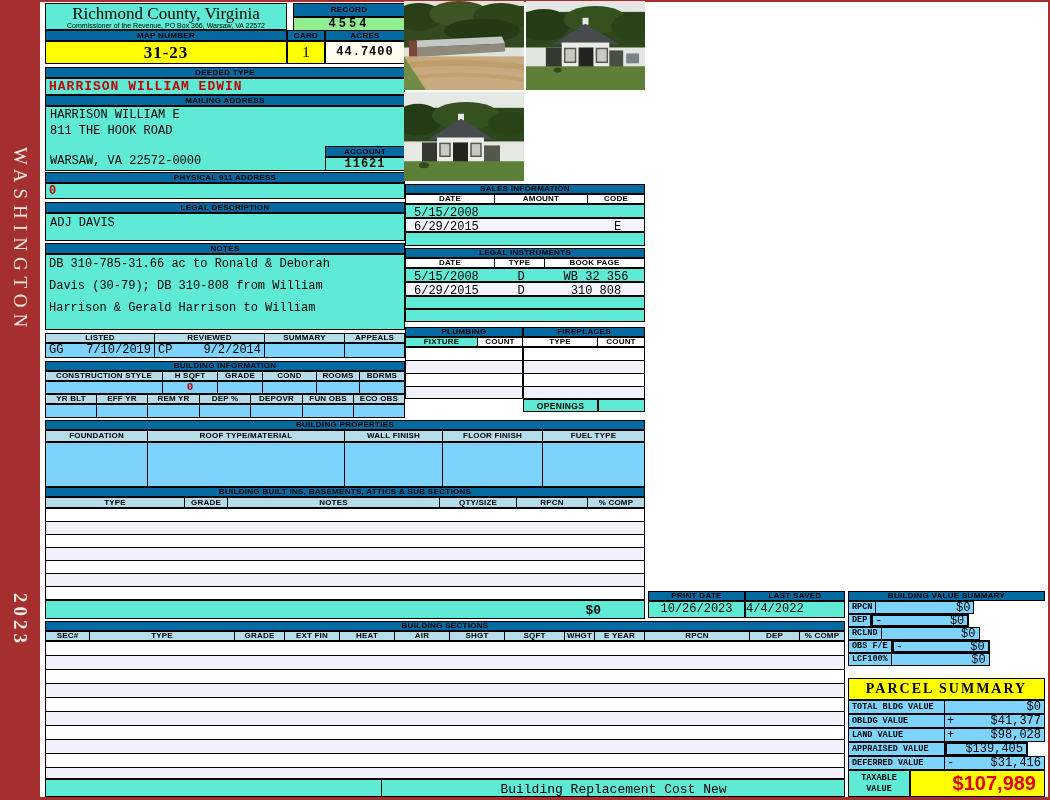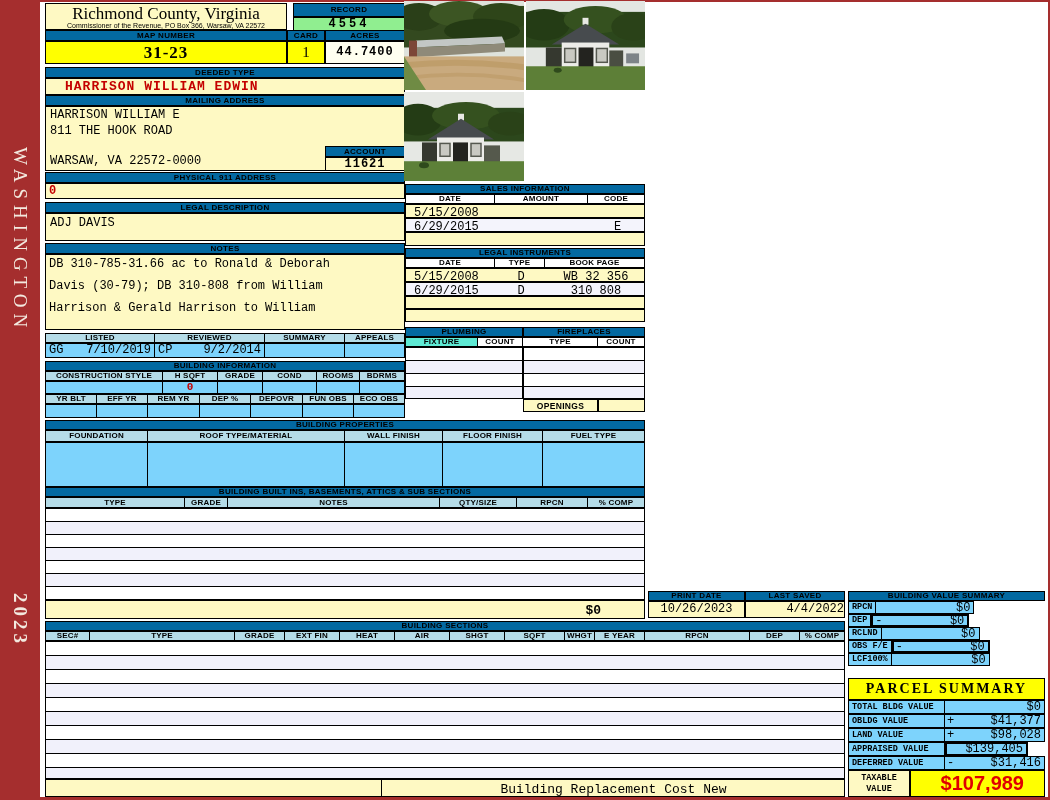--- a/index.html
+++ b/index.html
@@ -1,21 +1,21 @@
 <!DOCTYPE html>
 <html><head>
 <meta charset="utf-8">
 <style>
   *{margin:0;padding:0;box-sizing:border-box}
   html,body{width:1050px;height:800px}
   body{position:relative;background:#a52e2e;overflow:hidden;font-family:"Liberation Sans",sans-serif}
   .a{position:absolute}
   .h{background:#0369a1;border:1px solid #000;font:bold 8px/1 "Liberation Sans",sans-serif;
      display:flex;align-items:center;justify-content:center;letter-spacing:.3px;white-space:nowrap}
-  .c{background:#fef9c3;border:1px solid #000}
+  .c{background:#5eead4;border:1px solid #000}
   .m{font-family:"Liberation Mono",monospace}
   .v{font:12px/1.25 "Liberation Mono",monospace}
   .red{color:#c40000}
   .fx{display:flex}
   .hc{flex:none;background:#b5dce8;font:bold 8px/1 "Liberation Sans",sans-serif;display:flex;align-items:center;
       justify-content:center;border:1px solid #000;border-left:0;letter-spacing:.2px;white-space:nowrap;overflow:hidden}
   .hc:first-child{border-left:1px solid #000}
   .ec{flex:none;background:#7dd3fc;border:1px solid #000;border-left:0}
   .ec:first-child{border-left:1px solid #000}
   .st{border:1px solid #000;background:repeating-linear-gradient(#fff 0 12px,#000 12px 13px,#f1f1fb 13px 25px,#000 25px 26px)}
@@ -45,21 +45,21 @@
 <div class="a m" style="left:293px;top:17px;width:112px;height:14px;background:#90ee90;border:1px solid #000;text-align:center;font-size:12px;font-weight:bold;letter-spacing:3px;line-height:12px">4554</div>
 
 <div class="a h" style="left:45px;top:30px;width:242px;height:11px">MAP NUMBER</div>
 <div class="a h" style="left:287px;top:30px;width:38px;height:11px">CARD</div>
 <div class="a h" style="left:325px;top:30px;width:80px;height:11px">ACRES</div>
 <div class="a" style="left:45px;top:41px;width:242px;height:23px;background:#ffff00;border:1px solid #000;text-align:center;font:bold 17px/21px 'Liberation Serif',serif;letter-spacing:1px">31-23</div>
 <div class="a" style="left:287px;top:41px;width:38px;height:23px;background:#ffff00;border:1px solid #000;text-align:center;font:15px/21px 'Liberation Serif',serif">1</div>
 <div class="a m" style="left:325px;top:41px;width:80px;height:23px;background:#fffff0;border:1px solid #000;text-align:center;font-size:12px;font-weight:bold;letter-spacing:1px;line-height:21px">44.7400</div>
 
 <div class="a h" style="left:45px;top:67px;width:360px;height:11px">DEEDED TYPE</div>
-<div class="a c m red" style="left:45px;top:78px;width:360px;height:17px;font-size:13px;font-weight:bold;letter-spacing:1px;line-height:15px;padding-left:19px">HARRISON WILLIAM EDWIN</div>
+<div class="a c m red" style="left:45px;top:78px;width:360px;height:17px;font-size:13px;font-weight:bold;letter-spacing:1px;line-height:15px;padding-left:3px">HARRISON WILLIAM EDWIN</div>
 
 <div class="a h" style="left:45px;top:95px;width:360px;height:11px">MAILING ADDRESS</div>
 <div class="a c" style="left:45px;top:106px;width:360px;height:65px"></div>
 <div class="a v" style="left:50px;top:108px;width:270px">HARRISON WILLIAM E</div>
 <div class="a v" style="left:50px;top:124px;width:270px">811 THE HOOK ROAD</div>
 <div class="a v" style="left:50px;top:154px;width:270px">WARSAW, VA 22572-0000</div>
 <div class="a h" style="left:325px;top:146px;width:80px;height:11px">ACCOUNT</div>
 <div class="a c m" style="left:325px;top:157px;width:80px;height:14px;text-align:center;font-size:12px;font-weight:bold;letter-spacing:1px;line-height:12px">11621</div>
 
 <div class="a h" style="left:45px;top:172px;width:360px;height:11px">PHYSICAL 911 ADDRESS</div>
@@ -262,21 +262,21 @@
   <div class="hc" style="width:47px;background:#fff">COUNT</div>
 </div>
 <div class="a st" style="left:405px;top:347px;width:118px;height:52px"></div>
 <div class="a st" style="left:523px;top:347px;width:122px;height:52px"></div>
 <div class="a c" style="left:523px;top:399px;width:75px;height:13px;font:bold 8.5px/12px 'Liberation Sans',sans-serif;text-align:center;letter-spacing:.3px">OPENINGS</div>
 <div class="a c" style="left:598px;top:399px;width:47px;height:13px"></div>
 
 <div class="a h" style="left:648px;top:591px;width:97px;height:10px">PRINT DATE</div>
 <div class="a h" style="left:745px;top:591px;width:100px;height:10px">LAST SAVED</div>
 <div class="a c v" style="left:648px;top:601px;width:97px;height:17px;text-align:center;line-height:15px">10/26/2023</div>
-<div class="a c v" style="left:745px;top:601px;width:100px;height:17px;text-align:right;line-height:15px">4/4/2022</div>
+<div class="a c v" style="left:745px;top:601px;width:100px;height:17px;text-align:left;line-height:15px">4/4/2022</div>
 
 <div class="a h" style="left:848px;top:591px;width:197px;height:10px">BUILDING VALUE SUMMARY</div>
 <div class="a fx" style="left:848px;top:601px;height:13px">
   <div class="ec lbl">
       <span>RPCN</span>
       <span></span>
     </div>
   <div class="ec valcell" style="width:98px">
       <span class="op"></span>
       <span class="amt">$0</span>
@@ -385,13 +385,13 @@
 <div class="a fx" style="left:848px;top:756px;height:14px">
   <div class="ec lbl" style="width:97px">
       <span>DEFERRED VALUE</span>
     </div>
   <div class="ec valcell" style="width:100px">
       <span class="op">-</span>
       <span class="amt">$31,416</span>
     </div>
 </div>
 <div class="a c" style="left:848px;top:770px;width:62px;height:27px;font:bold 8.5px/11px 'Liberation Mono',monospace;display:flex;align-items:center;justify-content:center;text-align:center;padding:0 6px">TAXABLE VALUE</div>
-<div class="a" style="left:910px;top:770px;width:135px;height:27px;background:#ffff00;border:1px solid #000;color:#e00000;font:bold 20px/25px 'Liberation Sans',sans-serif;text-align:right;padding-right:20px">$107,989</div>
+<div class="a" style="left:910px;top:770px;width:135px;height:27px;background:#ffff00;border:1px solid #000;color:#e00000;font:bold 20px/25px 'Liberation Sans',sans-serif;text-align:right;padding-right:8px">$107,989</div>
 
 </body></html>

